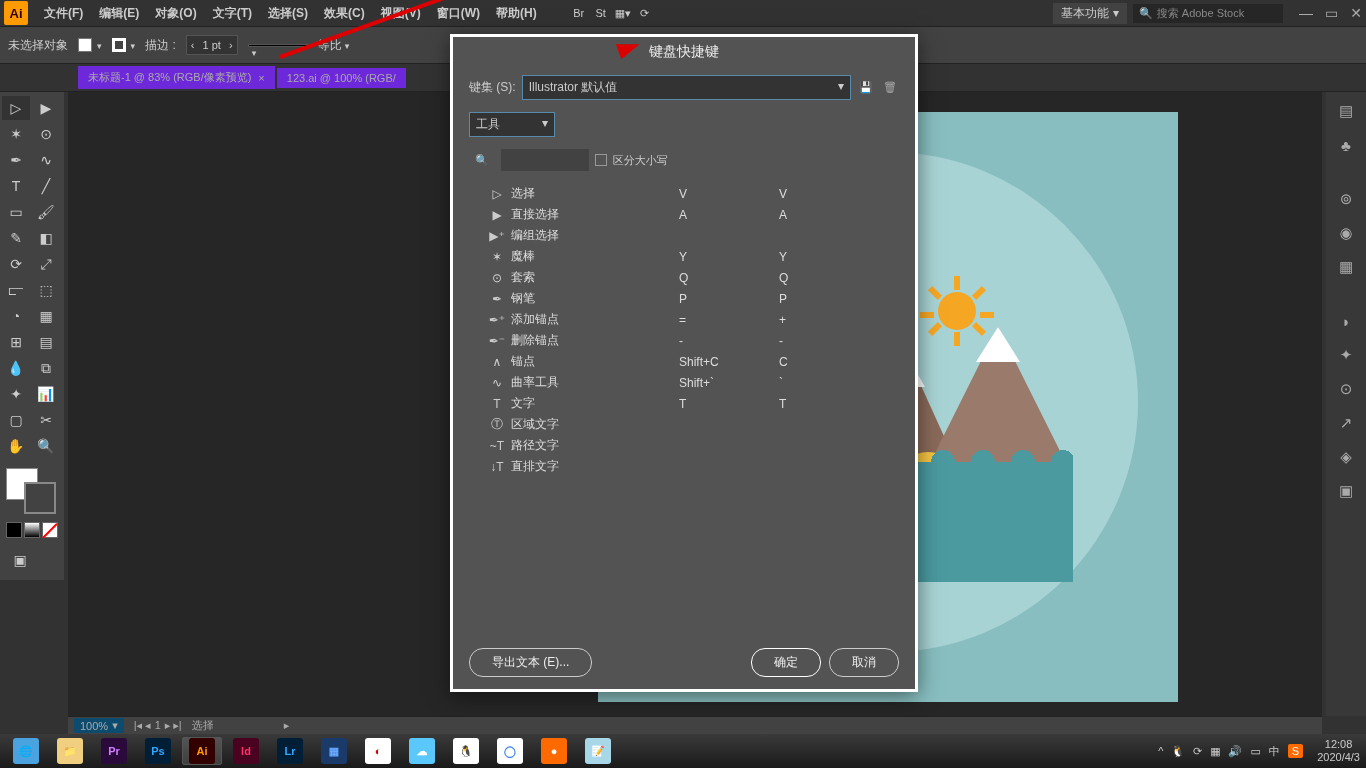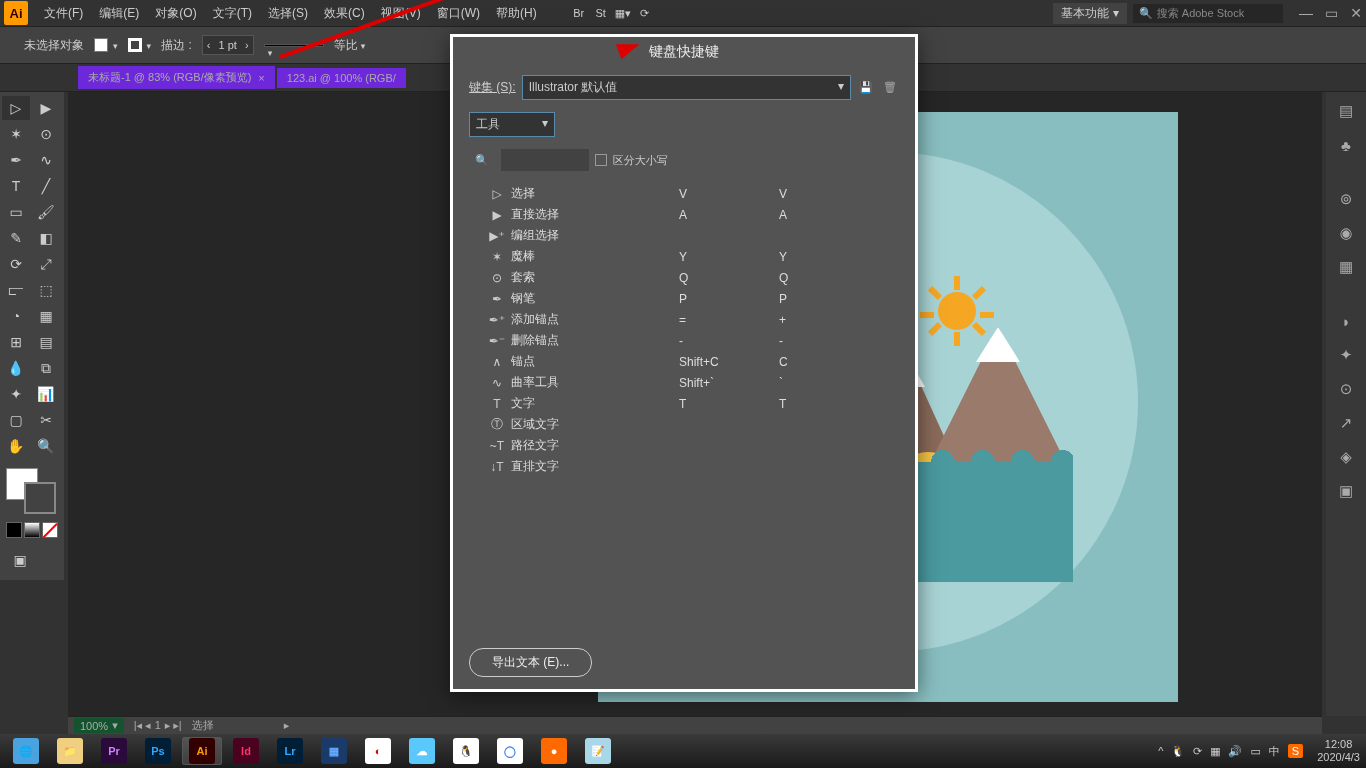--- a/index.html
+++ b/index.html
@@ -1,29 +1,29 @@
 <!DOCTYPE html>
 <html><head>
 <meta charset="utf-8">
 <style>
 * { margin: 0; padding: 0; box-sizing: border-box; font-family: "Microsoft YaHei", sans-serif; }
 body { background: #323232; color: #ccc; font-size: 11px; overflow: hidden; width: 1366px; height: 768px; position: relative; }
 
 
 .menubar { height: 26px; background: #323232; display: flex; align-items: center; padding: 0 4px; gap: 2px; }
 .ai-logo { width: 24px; height: 24px; background: #ff9a00; color: #330000; font-weight: bold; font-size: 13px; display: flex; align-items: center; justify-content: center; border-radius: 2px; margin-right: 6px; }
-.menu-item { padding: 0 8px; font-size: 12px; cursor: pointer; }
+.menu-item { padding: 0 8px; font-size: 12px; cursor: pointer; font-weight: bold; }
 .menubar-right { margin-left: auto; display: flex; align-items: center; gap: 6px; }
 .icon-btn { width: 20px; height: 20px; display: flex; align-items: center; justify-content: center; cursor: pointer; }
 .workspace-dd { background: #424242; padding: 2px 8px; font-size: 12px; display: flex; align-items: center; gap: 4px; }
 .search-box { background: #262626; padding: 2px 6px; width: 150px; font-size: 11px; color: #888; display: flex; align-items: center; gap: 4px; }
 .win-controls { display: flex; gap: 12px; margin-left: 10px; color: #aaa; font-size: 14px; }
 
 
-.optionsbar { height: 38px; background: #424242; border-top: 1px solid #222; border-bottom: 1px solid #222; display: flex; align-items: center; padding: 0 24px; gap: 10px; font-size: 12px; }
+.optionsbar { height: 38px; background: #424242; border-top: 1px solid #222; border-bottom: 1px solid #222; display: flex; align-items: center; padding: 0 8px; gap: 10px; font-size: 12px; }
 .swatch { width: 14px; height: 14px; background: #fff; border: 1px solid #777; }
 .dd-arrow::after { content: "▾"; margin-left: 3px; font-size: 9px; }
 .stroke-input { background: #333; border: 1px solid #555; color: #ccc; width: 52px; height: 20px; font-size: 11px; padding: 0 4px; display: flex; align-items: center; justify-content: space-between; }
 .stroke-preview { width: 60px; height: 3px; background: #000; border: 1px solid #555; }
 
 
 .tabbar { height: 28px; background: #323232; display: flex; align-items: center; padding-left: 78px; gap: 2px; border-bottom: 1px solid #222; }
 .tab { padding: 4px 10px; background: #6d28d9; font-size: 11px; color: #aaa; display: flex; align-items: center; gap: 7px; }
 .tab .close-x { cursor: pointer; }
 
@@ -54,21 +54,21 @@
 
 
 .rightstrip { position: absolute; right: 0; top: 92px; width: 40px; bottom: 52px; background: #383838; display: flex; flex-direction: column; align-items: center; gap: 12px; padding-top: 8px; }
 .rpanel-icon { width: 22px; height: 22px; color: #aaa; display: flex; align-items: center; justify-content: center; font-size: 15px; }
 
 
 .dialog { position: absolute; left: 450px; top: 34px; width: 468px; height: 658px; background: #535353; border: 3px solid #fff; box-shadow: 0 4px 20px rgba(0,0,0,0.5); }
 .dlg-title { text-align: center; padding: 6px; font-size: 14px; color: #eee; }
 .dlg-body { padding: 8px 16px; }
 .dlg-row { display: flex; align-items: center; gap: 6px; margin-bottom: 12px; }
-.dlg-label { font-size: 12px; color: #ccc; text-decoration: underline; }
+.dlg-label { font-size: 12px; color: #ccc; }
 .dlg-select { flex: 1; background: #333; border: 1px solid #5a8aaa; color: #ccc; padding: 3px 6px; font-size: 12px; display: flex; justify-content: space-between; }
 .dlg-select.small { width: 86px; flex: none; gap: 32px; }
 .save-icon, .del-icon { width: 18px; height: 18px; color: #aaa; display: flex; align-items: center; justify-content: center; }
 .search-inp { background: #424242; border: none; width: 88px; height: 22px; padding: 0 6px; color: #ccc; font-size: 12px; }
 .chk { width: 12px; height: 12px; border: 1px solid #999; display: inline-block; }
 .cmd-table { width: 100%; margin-top: 6px; }
 .cmd-header { display: flex; border-bottom: 1px solid #666; padding: 4px 0; font-size: 12px; color: #bbb; }
 .col-cmd { width: 210px; padding-left: 4px; }
 .col-sc { width: 100px; }
 .col-sym { width: 70px; }
@@ -84,21 +84,21 @@
 .btn-pill { border: 1px solid #ccc; border-radius: 14px; padding: 5px 22px; font-size: 12px; color: #eee; cursor: pointer; }
 .btn-pill.primary { border-color: #fff; }
 .footer-right { display: flex; gap: 8px; }
 
 
 .arrow-line { position: absolute; left: 280px; top: 55px; width: 360px; height: 4px; background: #d00; transform-origin: left center; transform: rotate(-19.8deg); z-index: 100; }
 .arrow-head { position: absolute; left: 618px; top: 40px; border-left: 22px solid #d00; border-top: 8px solid transparent; border-bottom: 8px solid transparent; transform: rotate(-19.8deg); z-index: 100; }
 
 
 .statusbar { position: absolute; left: 68px; right: 44px; bottom: 34px; height: 18px; background: #424242; display: flex; align-items: center; font-size: 11px; color: #aaa; gap: 10px; padding: 0 6px; border-top: 1px solid #222; }
-.zoom-dd { background: #14532d; padding: 1px 6px; display: flex; align-items: center; gap: 4px; }
+.zoom-dd { background: #0c4a6e; padding: 1px 6px; display: flex; align-items: center; gap: 4px; }
 .nav-arrows { display: flex; gap: 4px; }
 
 
 .taskbar { position: absolute; bottom: 0; left: 0; right: 0; height: 34px; background: linear-gradient(#3a3a3a, #1a1a1a); display: flex; align-items: center; padding: 0 6px; gap: 4px; }
 .tb-icon { width: 40px; height: 28px; display: flex; align-items: center; justify-content: center; font-size: 16px; border-radius: 2px; }
 .tb-icon.active { background: rgba(255,255,255,0.15); border: 1px solid #555; }
 .app-badge { width: 26px; height: 26px; display: flex; align-items: center; justify-content: center; font-weight: bold; font-size: 11px; border-radius: 3px; }
 .tray { margin-left: auto; display: flex; align-items: center; gap: 8px; color: #ccc; font-size: 11px; }
 .clock { text-align: center; line-height: 1.2; margin-left: 6px; }
 
@@ -361,20 +361,24 @@
             <span class="cmd-icon">↓T</span>
             <span class="cmd-name">直排文字</span>
             <span class="cmd-sc"></span>
             <span class="cmd-sym"></span>
           </div>
         </div>
     </div>
   </div>
   <div class="dlg-footer">
     <div class="btn-pill">导出文本 (E)...</div>
+    <div class="footer-right">
+      <div class="btn-pill primary">确定</div>
+      <div class="btn-pill">取消</div>
+    </div>
   </div>
 </div>
 
 <div class="arrow-line"></div>
 <div class="arrow-head"></div>
 
 <div class="statusbar">
   <div class="zoom-dd">
       <span>100%</span>
       <span>▾</span>

